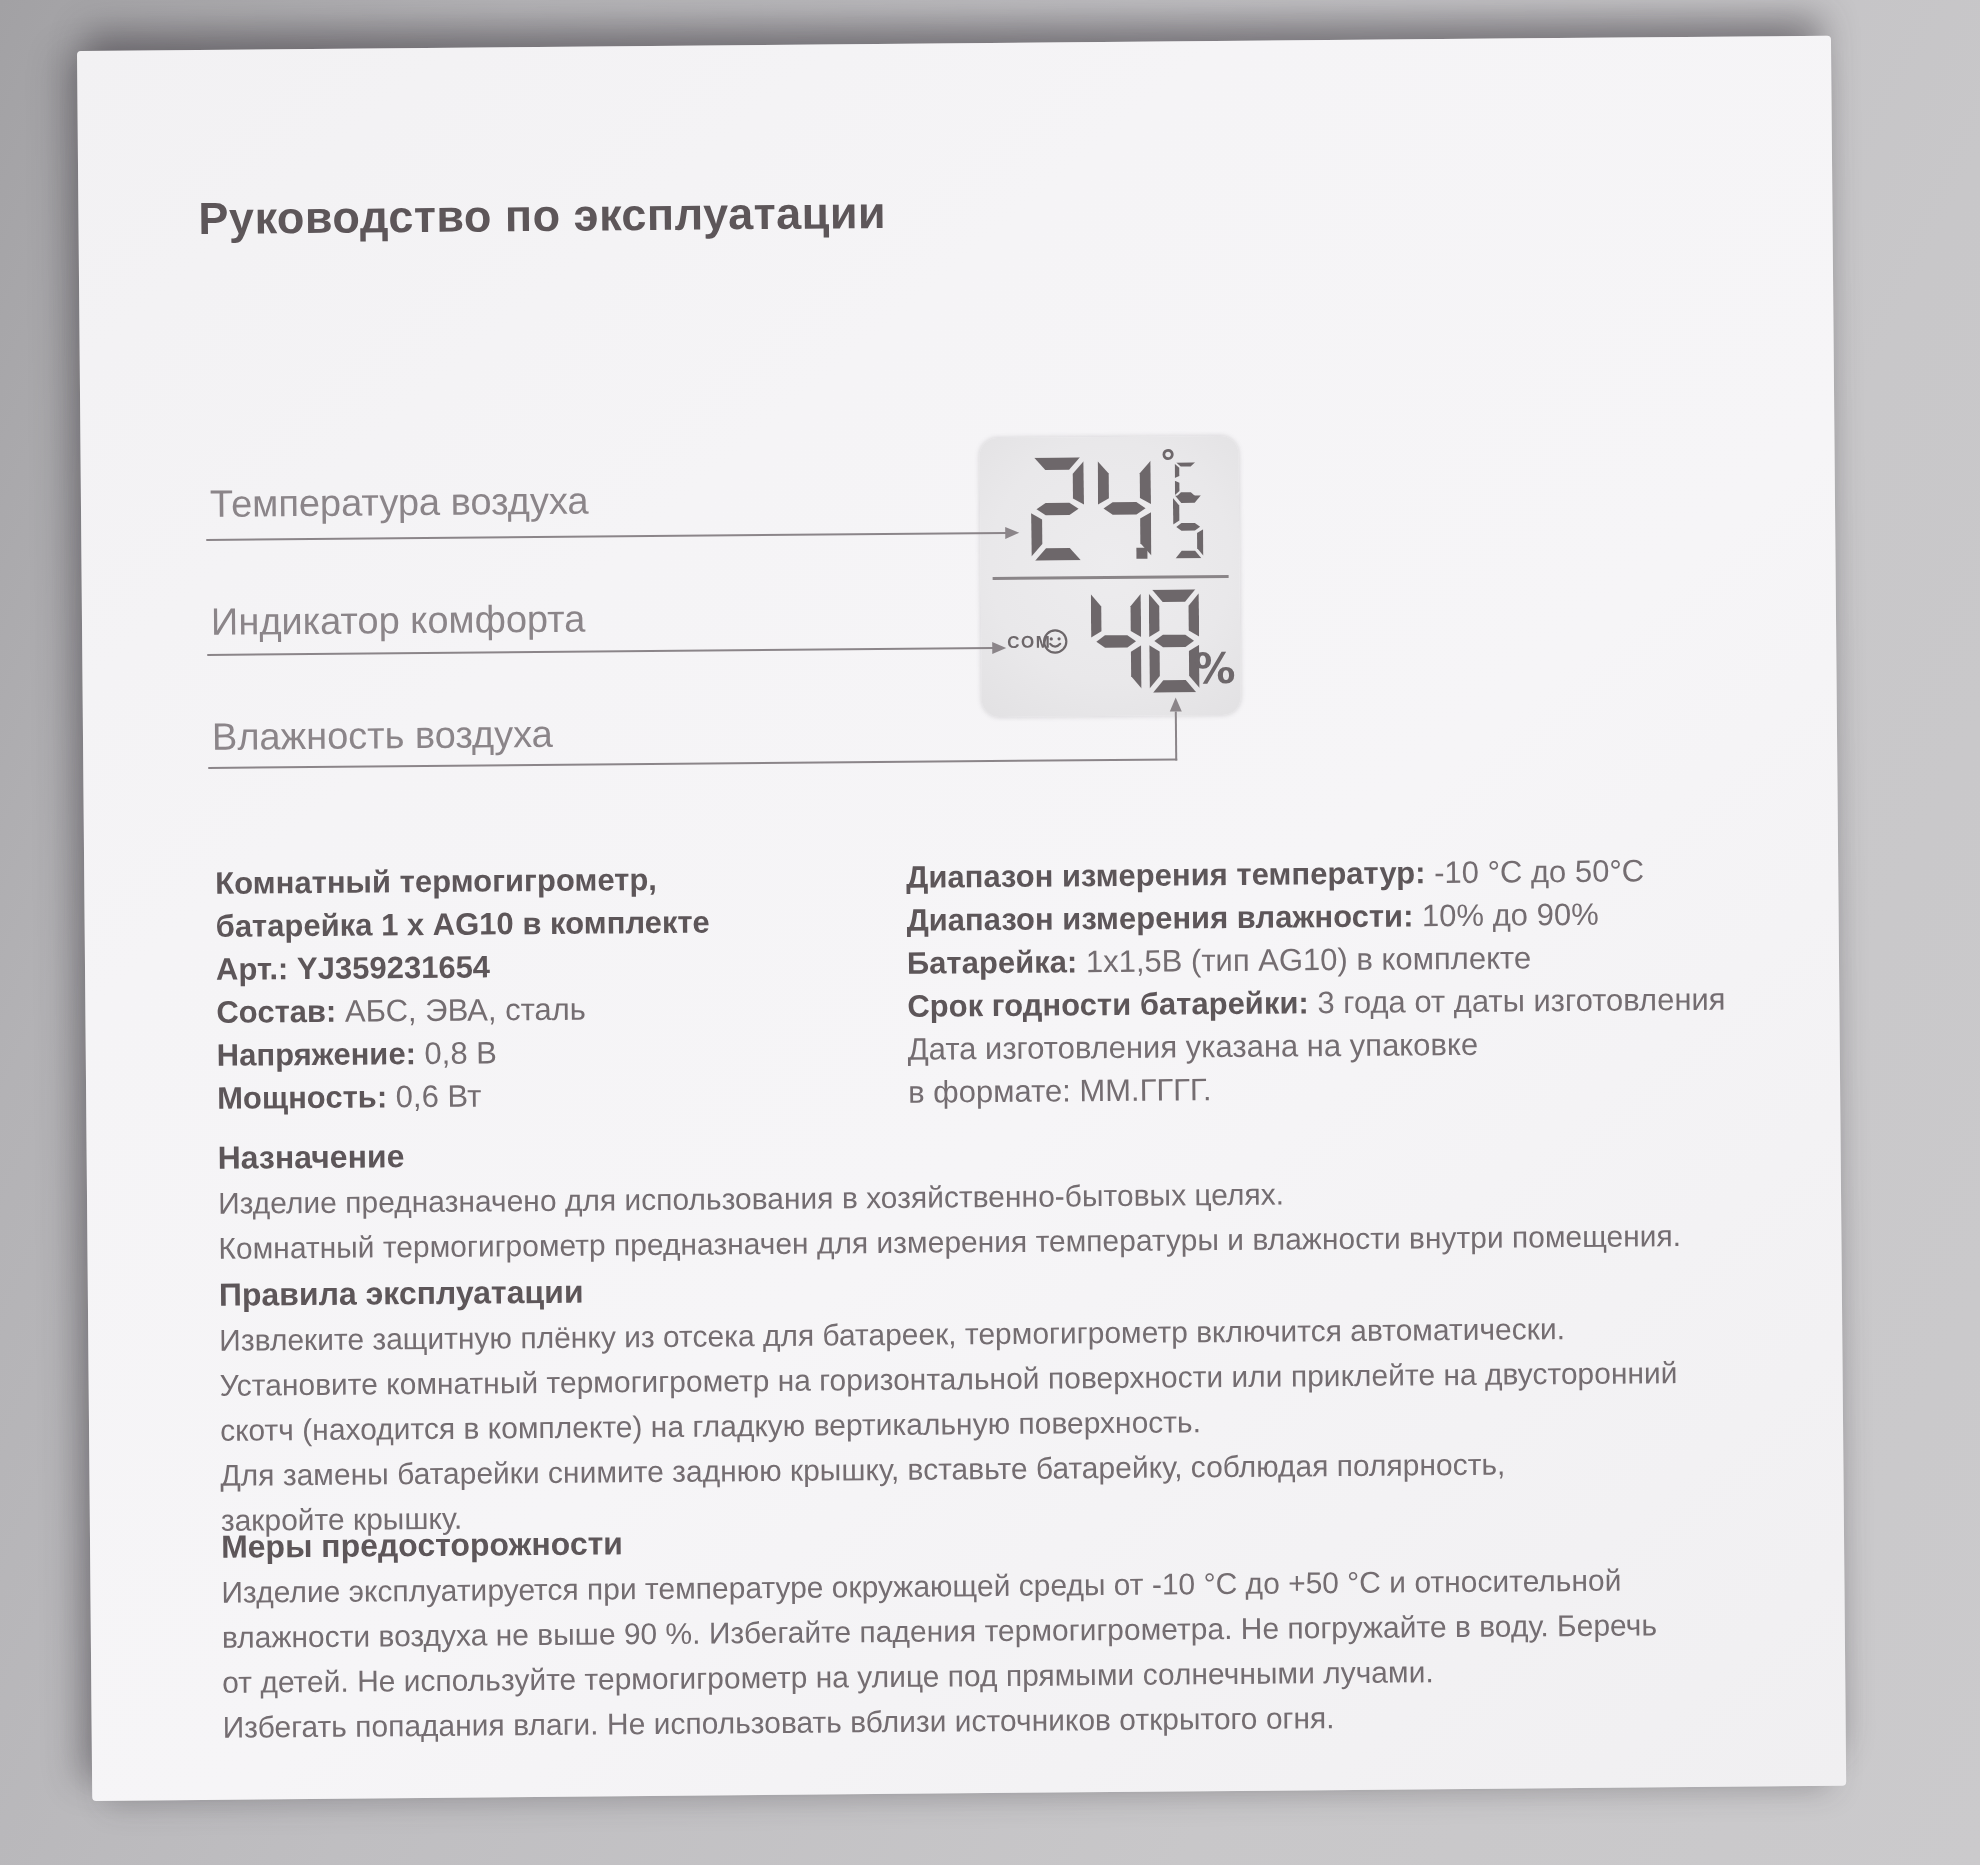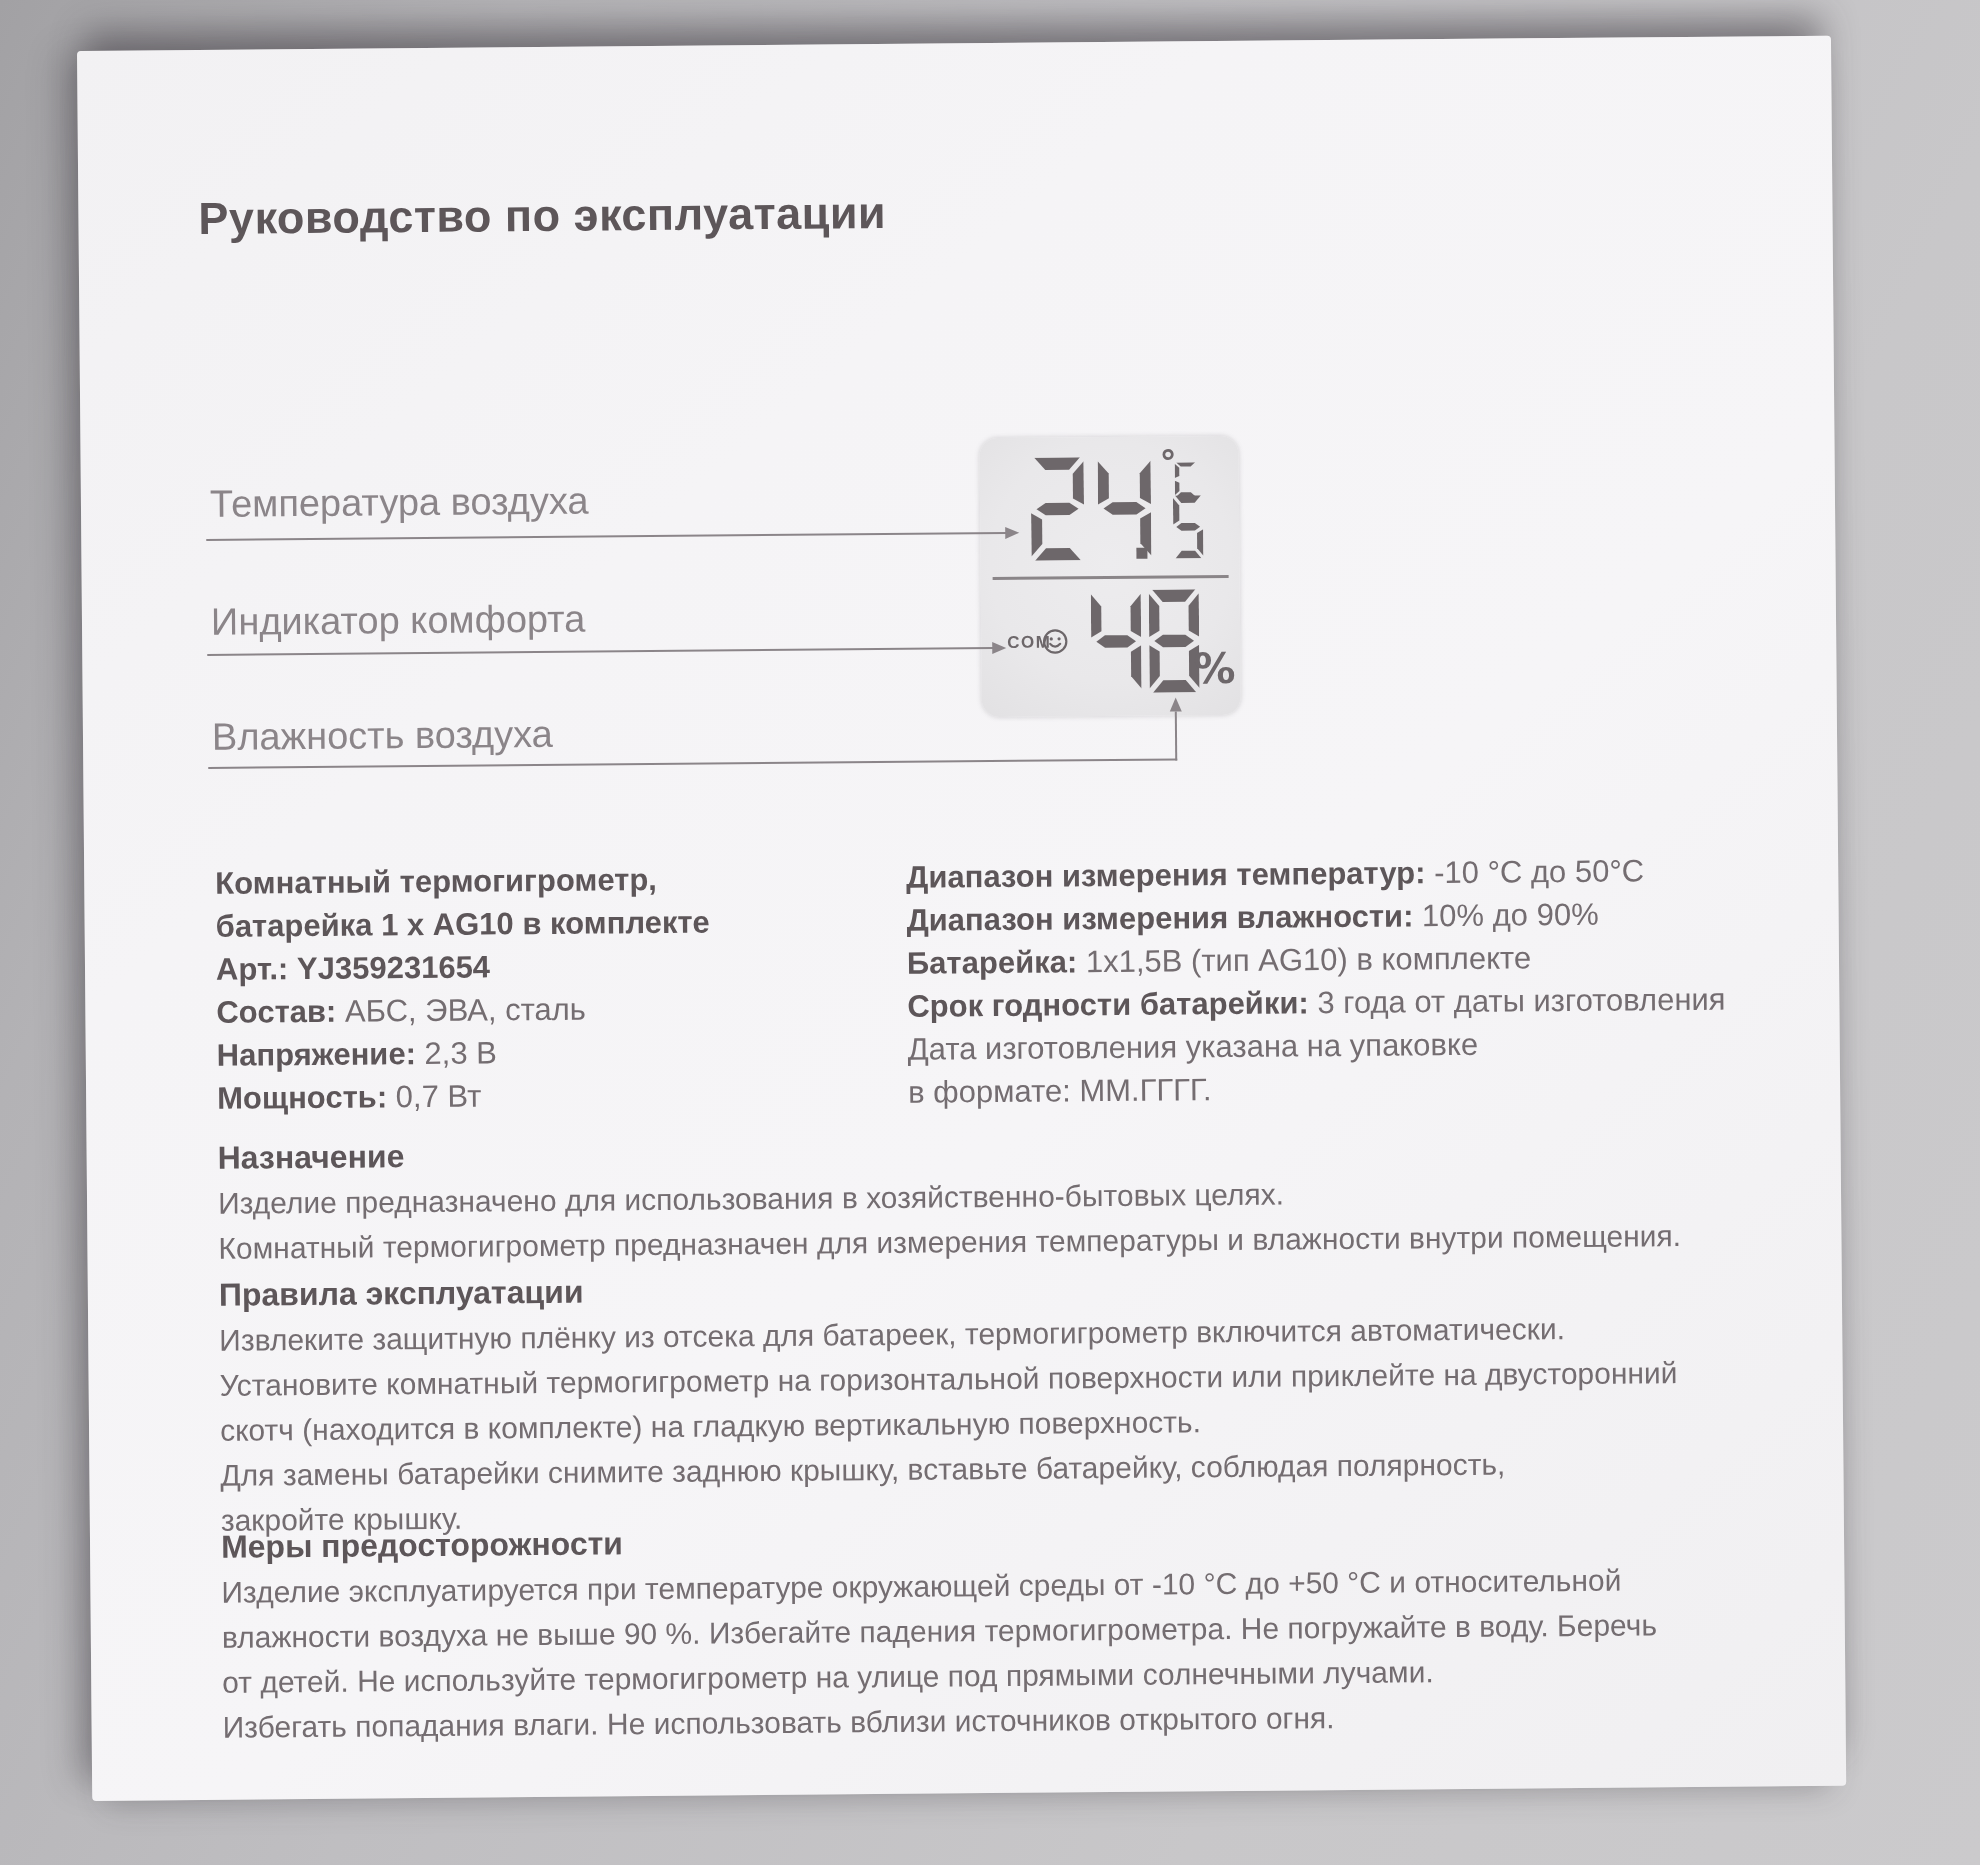--- a/index.html
+++ b/index.html
@@ -159,22 +159,22 @@
 
   <div class="lline" style="left:125px;top:717px;width:969px"></div>
   <div class="vline" style="left:1092px;top:670px;height:49px"></div>
   <div class="arrow-up" style="left:1087px;top:656px"></div>
 
   <div class="spec-col spec-left">
     <div><span class="b">Комнатный термогигрометр,</span><span></span></div>
     <div><span class="b">батарейка 1 х AG10 в комплекте</span><span></span></div>
     <div><span class="b">Арт.: YJ359231654</span><span></span></div>
     <div><span class="b">Состав:</span><span> АБС, ЭВА, сталь</span></div>
-    <div><span class="b">Напряжение:</span><span> 2,3 В</span></div>
-    <div><span class="b">Мощность:</span><span> 0,7 Вт</span></div>
+    <div><span class="b">Напряжение:</span><span> 0,8 В</span></div>
+    <div><span class="b">Мощность:</span><span> 0,6 Вт</span></div>
   </div>
 
   <div class="spec-col spec-right">
     <div><span class="b">Диапазон измерения температур:</span><span> -10 °С до 50°С</span></div>
     <div><span class="b">Диапазон измерения влажности:</span><span> 10% до 90%</span></div>
     <div><span class="b">Батарейка:</span><span> 1х1,5В (тип AG10) в комплекте</span></div>
     <div><span class="b">Срок годности батарейки:</span><span> 3 года от даты изготовления</span></div>
     <div><span class="b"></span><span>Дата изготовления указана на упаковке</span></div>
     <div><span class="b"></span><span>в формате: ММ.ГГГГ.</span></div>
   </div>

